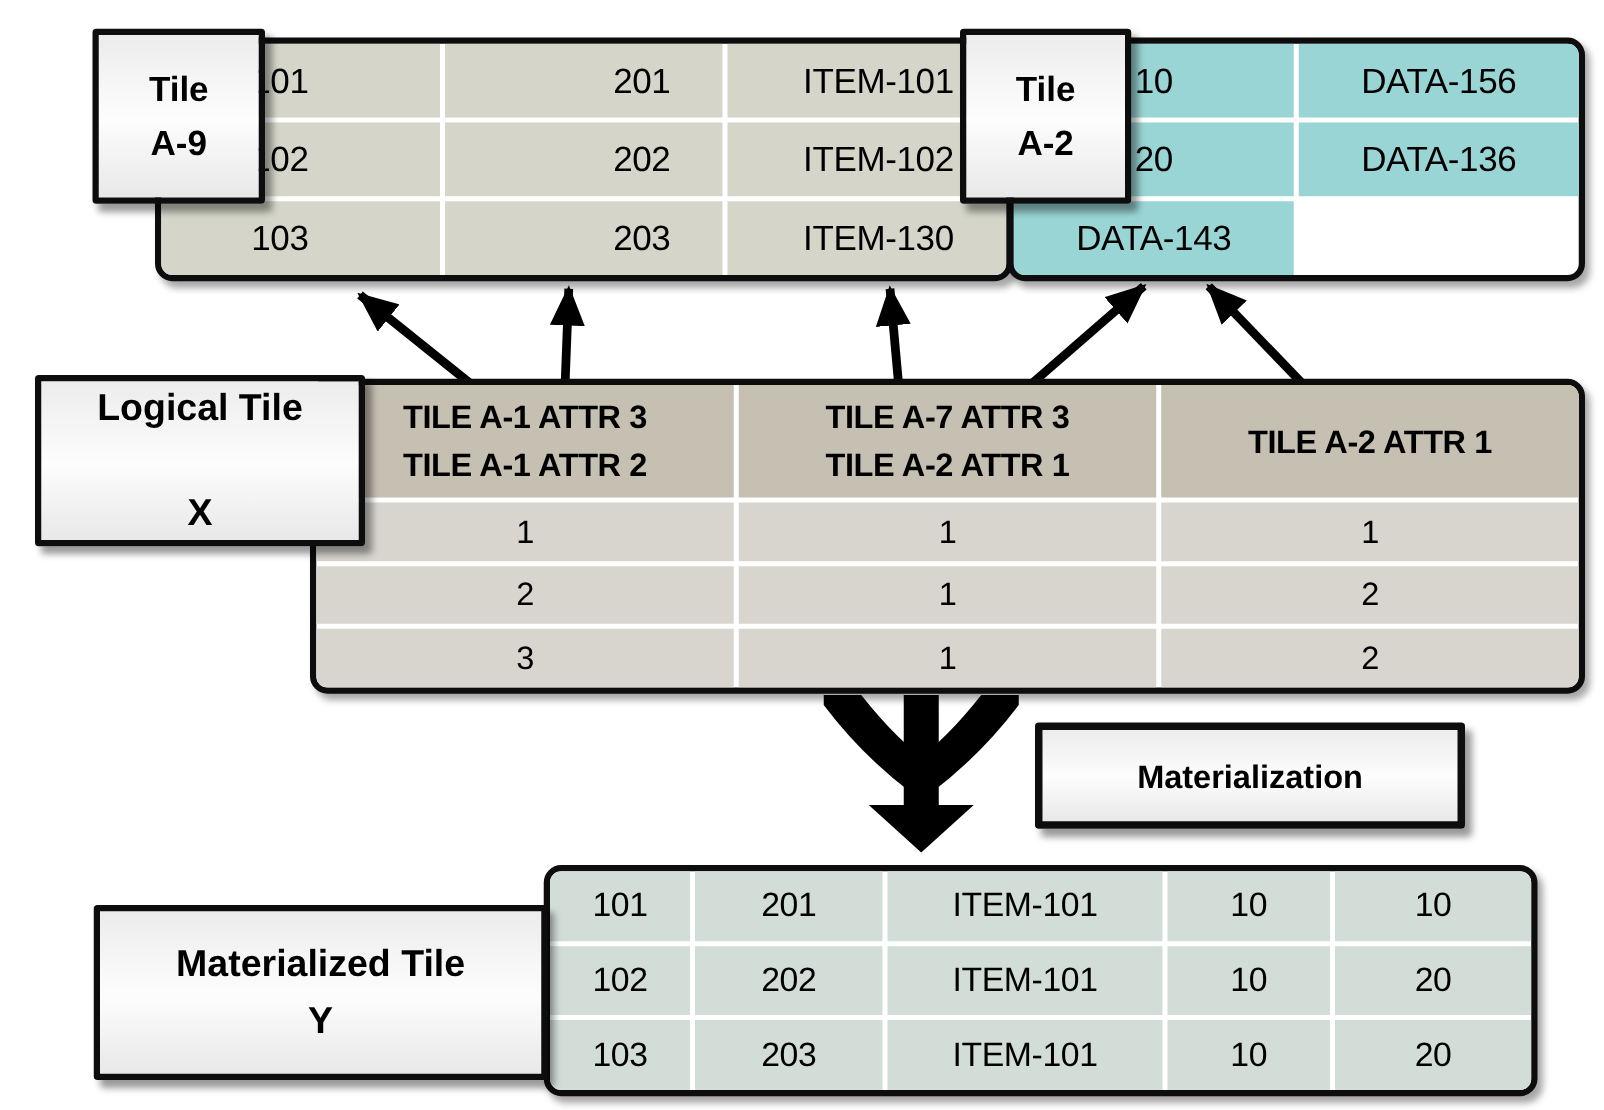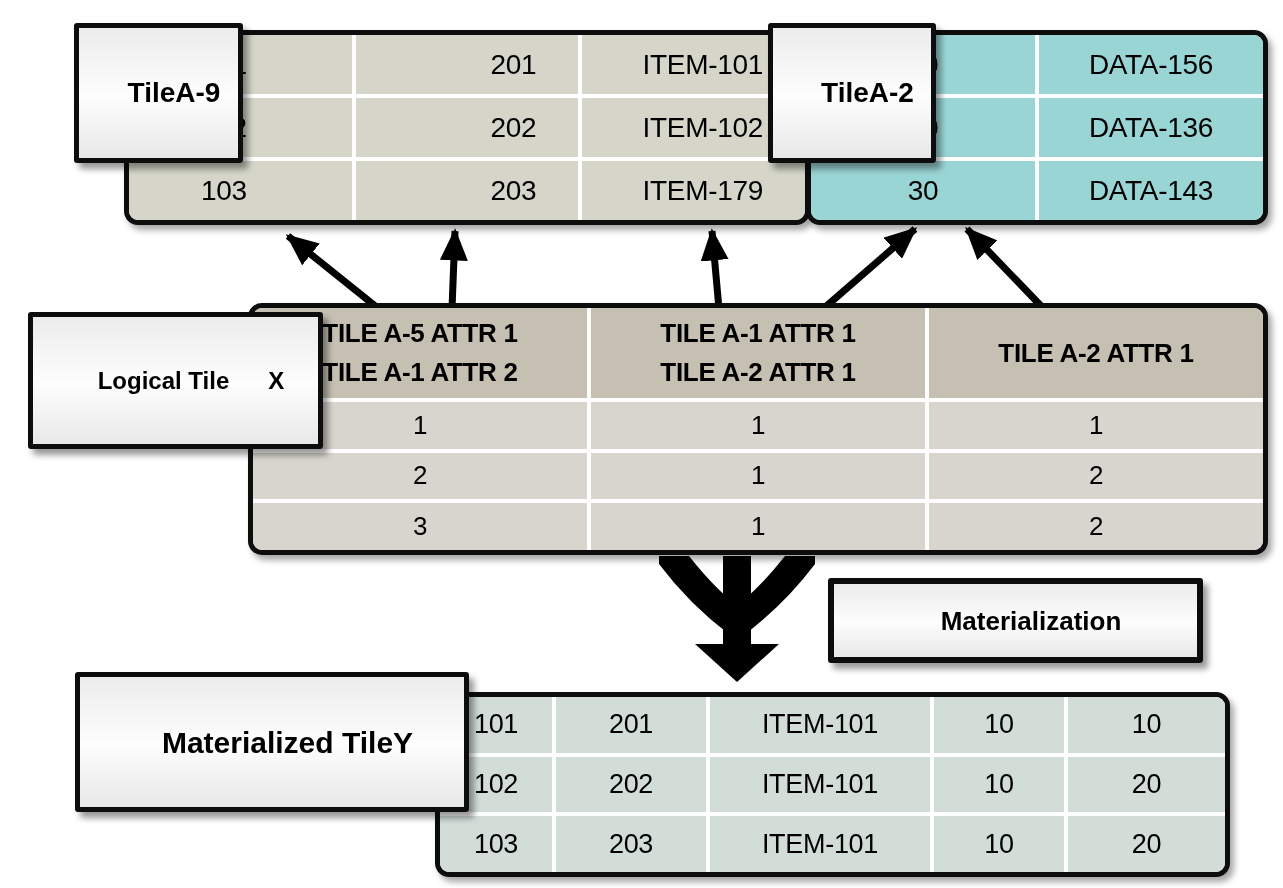--- a/index.html
+++ b/index.html
@@ -31,27 +31,27 @@
   #table-x{left:248px;top:303px;width:1010px;height:242px;
            grid-template-columns:repeat(3,1fr);grid-template-rows:90px repeat(3,1fr);}
   #table-y{left:435px;top:692px;width:785px;height:175px;
            grid-template-columns:112px 150px 220px 130px 1fr;grid-template-rows:repeat(3,1fr);}
 
   
   .labelbox{
     position:absolute;z-index:3;border:5px solid #0d0d0d;border-radius:3px;
     background:linear-gradient(180deg,#ececec 0%,#fdfdfd 52%,#e8e8e8 100%);
     box-shadow:5px 6px 6px rgba(0,0,0,.4);
-    display:flex;flex-direction:row;align-items:center;justify-content:center;
-    font-weight:bold;font-size:28px;line-height:1.55;text-align:center;padding-left:31px;
+    display:flex;flex-direction:column;align-items:center;justify-content:center;
+    font-weight:bold;font-size:28px;line-height:1.55;text-align:center;
   }
   #label-a1{left:74px;top:23px;width:128px;height:130px;}
   #label-a2{left:768px;top:23px;width:127px;height:130px;}
-  #label-x{left:28px;top:312px;width:254px;height:127px;font-size:24px;line-height:1.5;gap:39px;}
-  #label-y{left:75px;top:672px;width:353px;height:130px;font-size:30px;line-height:1.5;}
+  #label-x{left:28px;top:300px;width:254px;height:127px;font-size:30px;line-height:1.5;gap:39px;}
+  #label-y{left:75px;top:724px;width:353px;height:130px;font-size:30px;line-height:1.5;}
   #mat-box{left:828px;top:578px;width:332px;height:73px;font-size:26px;line-height:1;
            border-width:6px;}
 
   
   #arrow-layer{position:absolute;left:0;top:0;z-index:1;}
 </style>
 </head>
 <body>
 
 <div id="canvas">
@@ -79,39 +79,38 @@
 
   <div class="tbl" id="table-a1">
     <div class="cell a1cell left-align">101</div>
     <div class="cell a1cell right-align">201</div>
     <div class="cell a1cell right-align">ITEM-101</div>
     <div class="cell a1cell left-align">102</div>
     <div class="cell a1cell right-align">202</div>
     <div class="cell a1cell right-align">ITEM-102</div>
     <div class="cell a1cell left-align">103</div>
     <div class="cell a1cell right-align">203</div>
-    <div class="cell a1cell right-align">ITEM-179</div>
+    <div class="cell a1cell right-align">ITEM-130</div>
   </div>
 
   <div class="tbl" id="table-a2">
     <div class="cell a2cell">10</div>
     <div class="cell a2cell">DATA-156</div>
     <div class="cell a2cell">20</div>
     <div class="cell a2cell">DATA-136</div>
-    <div class="cell a2cell">30</div>
     <div class="cell a2cell">DATA-143</div>
   </div>
 
   <div class="tbl" id="table-x">
     <div class="cell xhead">
-      <span>TILE A-5 ATTR 1</span>
+      <span>TILE A-1 ATTR 3</span>
       <span>TILE A-1 ATTR 2</span>
     </div>
     <div class="cell xhead">
-      <span>TILE A-1 ATTR 1</span>
+      <span>TILE A-7 ATTR 3</span>
       <span>TILE A-2 ATTR 1</span>
     </div>
     <div class="cell xhead">
       <span>TILE A-2 ATTR 1</span>
     </div>
     <div class="cell xcell">1</div>
     <div class="cell xcell">1</div>
     <div class="cell xcell">1</div>
     <div class="cell xcell">2</div>
     <div class="cell xcell">1</div>

